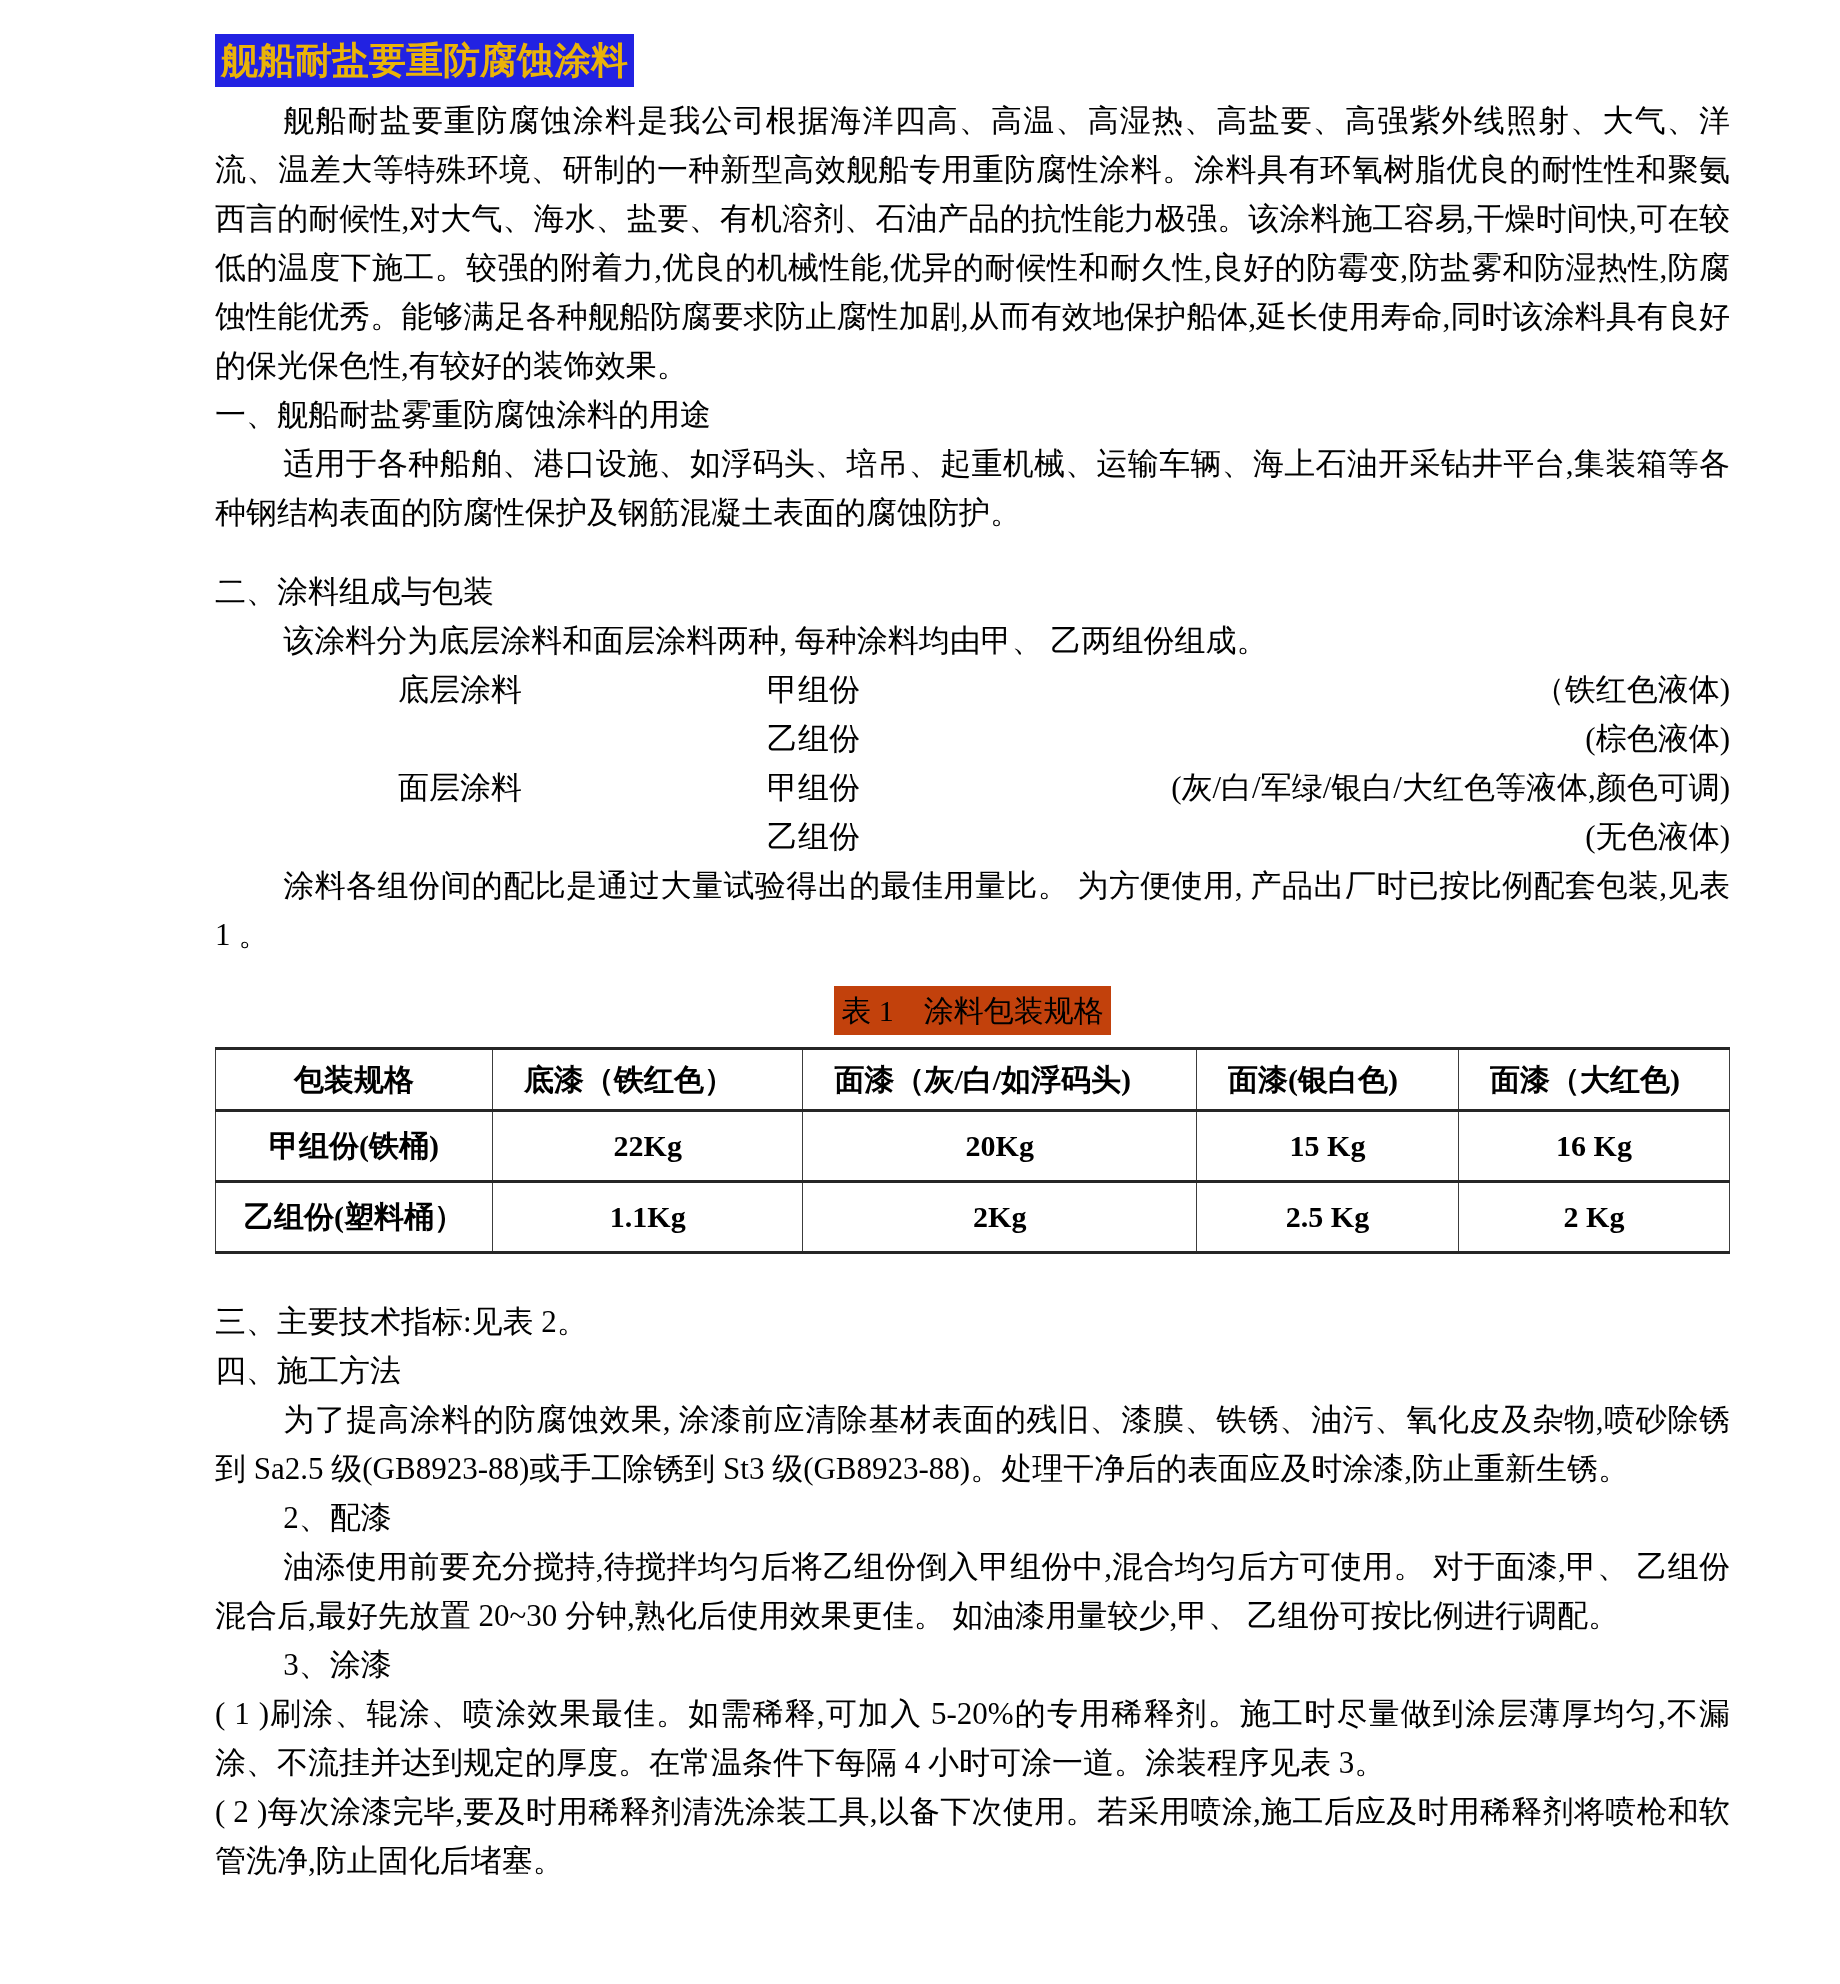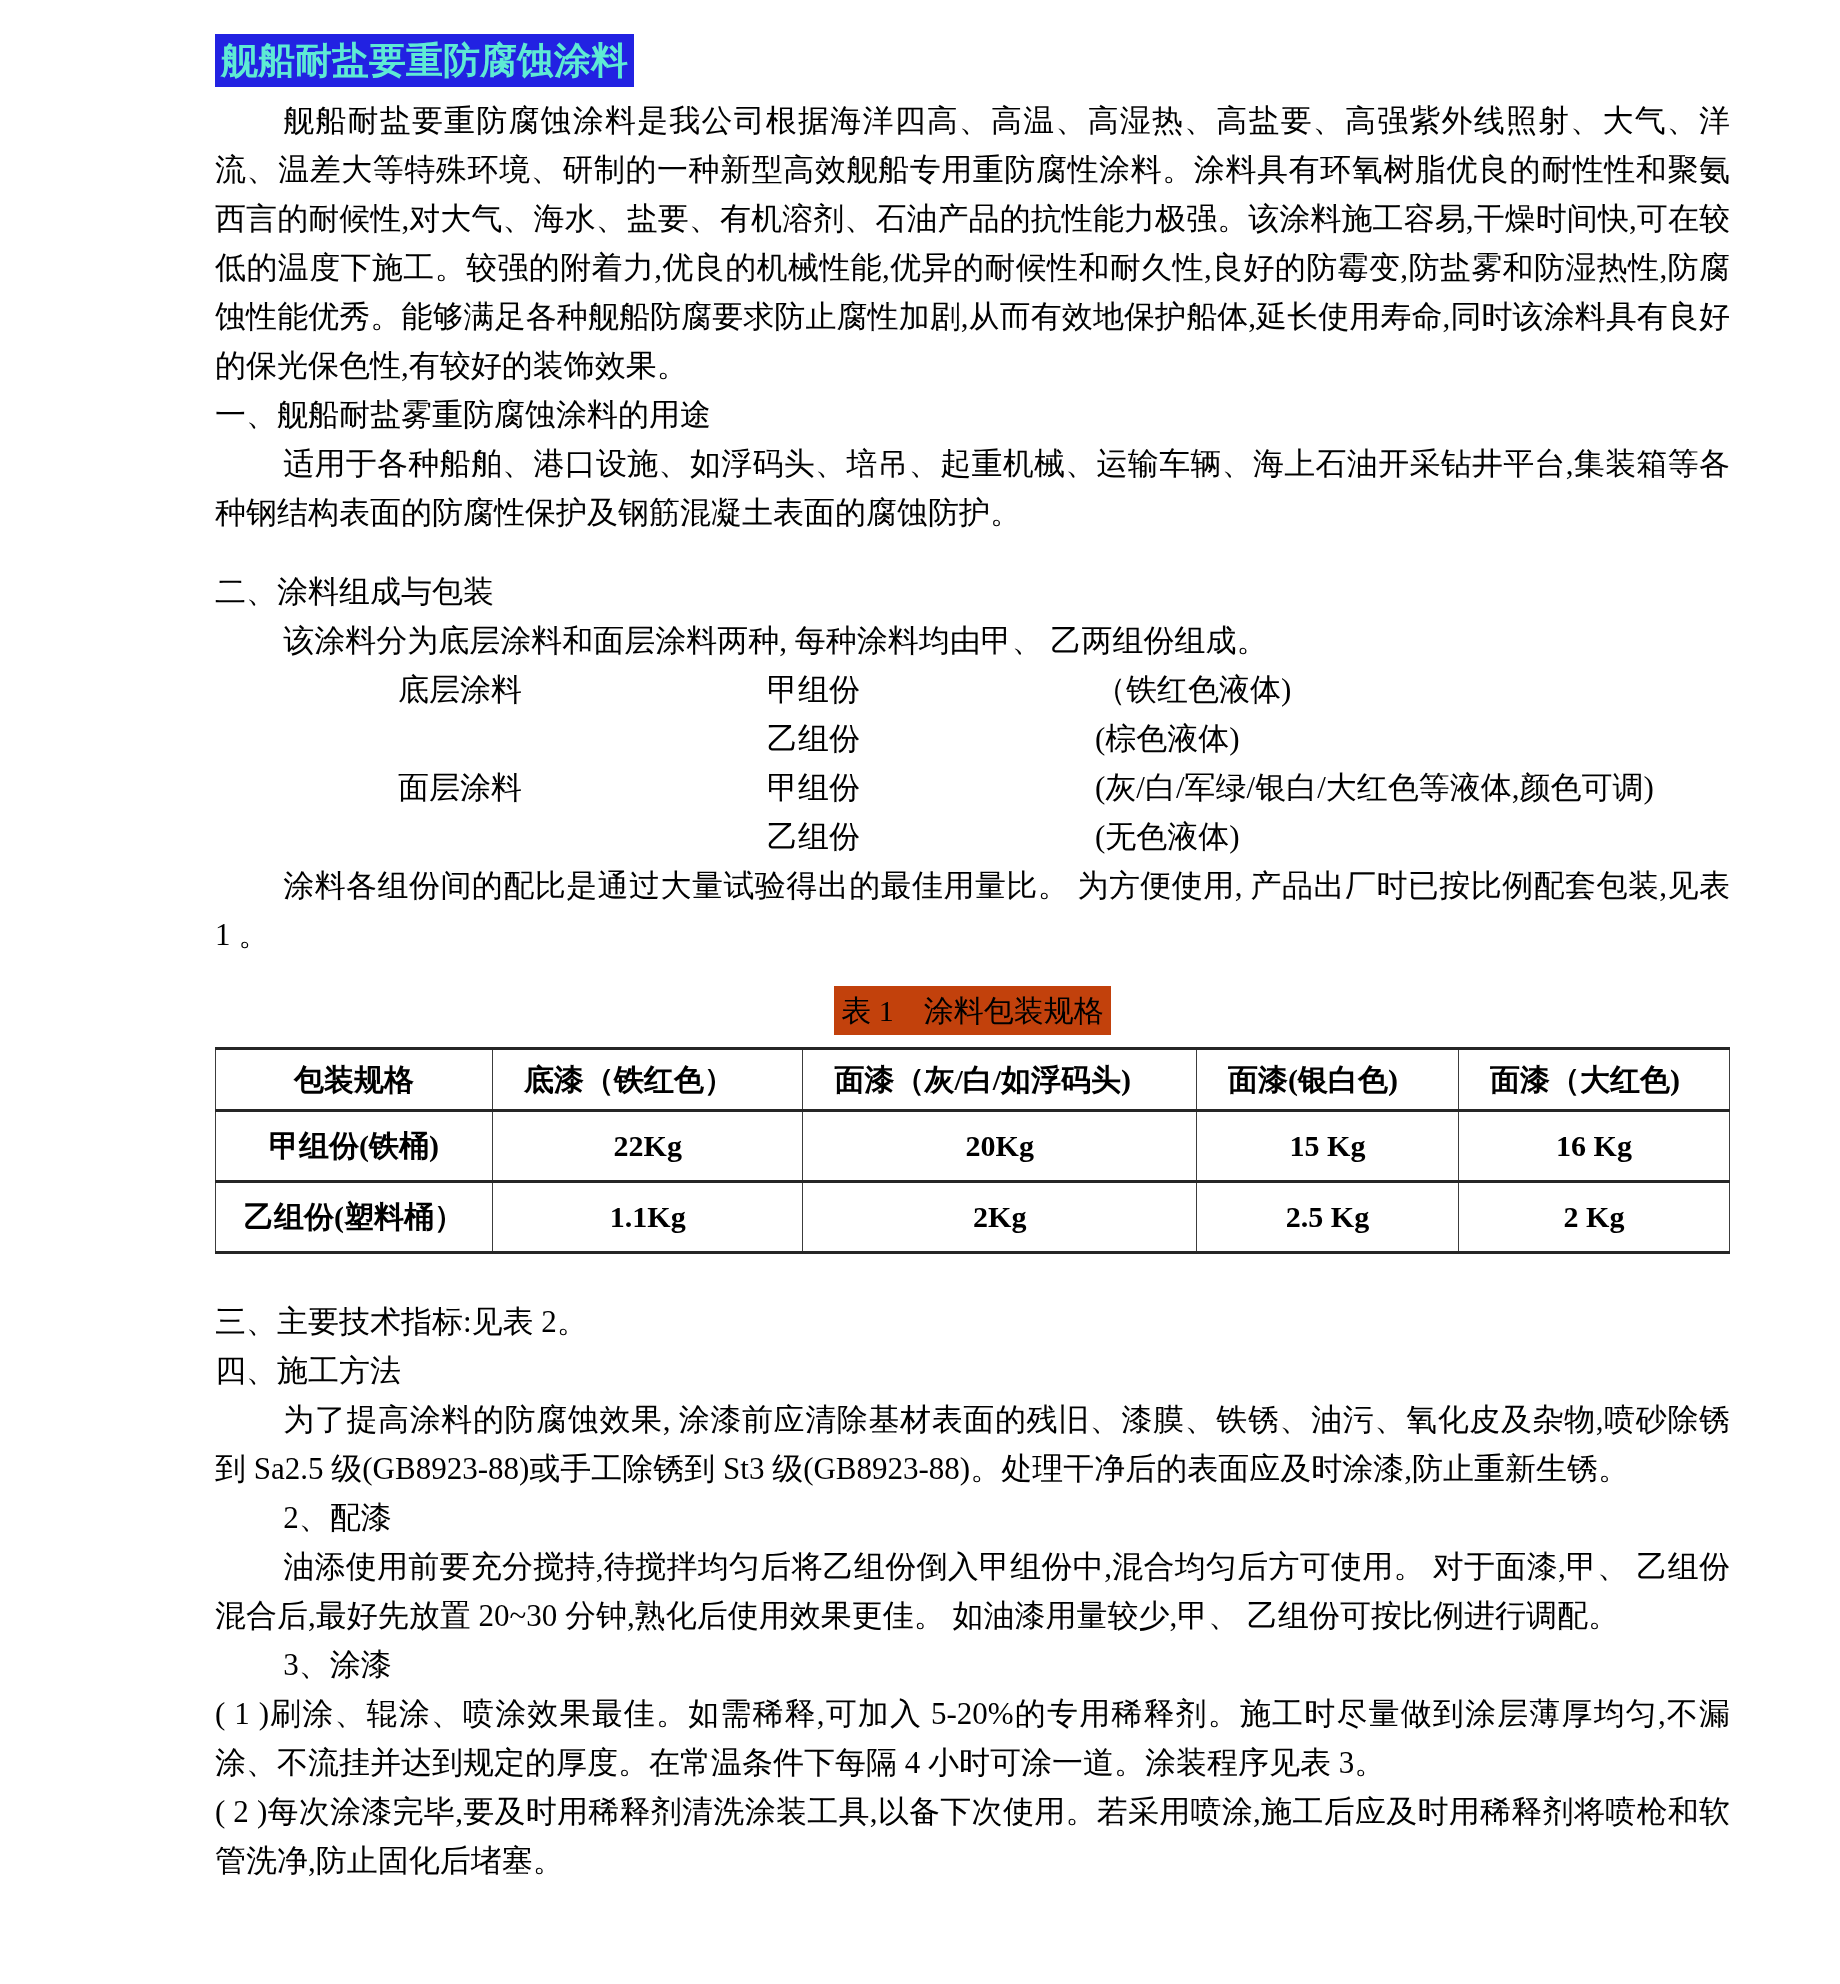--- a/index.html
+++ b/index.html
@@ -13,38 +13,38 @@
     box-sizing: border-box;
     width: 1840px;
     min-height: 1985px;
     padding: 34px 110px 30px 215px;
     font-size: 31px;
     line-height: 49px;
     text-align: justify;
   }
   .title {
     display: inline-block;
-    color: #5eead4;
+    color: #eab308;
     font-size: 37px;
     line-height: 50px;
     padding: 1.5px 6px;
     margin: 0 0 9px 0;
     text-align: left;
   }
   p { margin: 0; }
   .para { text-indent: 2.2em; }
   .noindent { text-indent: 0; }
   .heading { text-indent: 0; }
   .subheading { text-indent: 2.2em; }
   .gap-lg { }
   .gap-md { margin-top: 30px; }
   .comp-row { display: flex; text-align: left; gap: 28px; }
   .comp-layer { display: inline-block; margin-left: 183px; width: 341px; flex: 0 0 auto; }
   .comp-part  { display: inline-block; width: 300px; flex: 0 0 auto; }
-  .comp-desc  { flex: 1 1 auto; }
+  .comp-desc  { flex: 1 1 auto; text-align: right; }
   .tbl-caption { text-align: center; margin: 27px 0 12px 0; text-indent: 0; }
   .caption-hl { display: inline-block; padding: 0 7.4px; font-size: 30px; }
   table.pack {
     width: 100%;
     border-collapse: collapse;
     table-layout: fixed;
     text-align: center;
   }
   table.pack th, table.pack td {
     border-top: 3.7px solid #262626;

